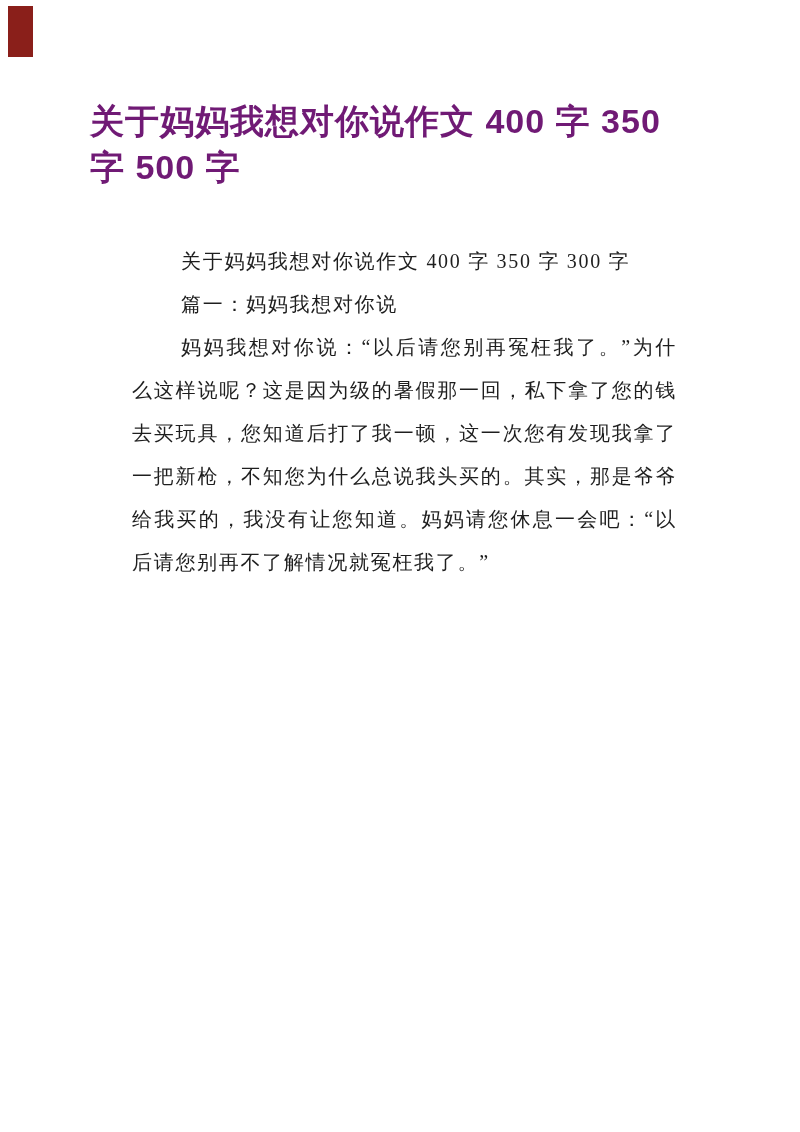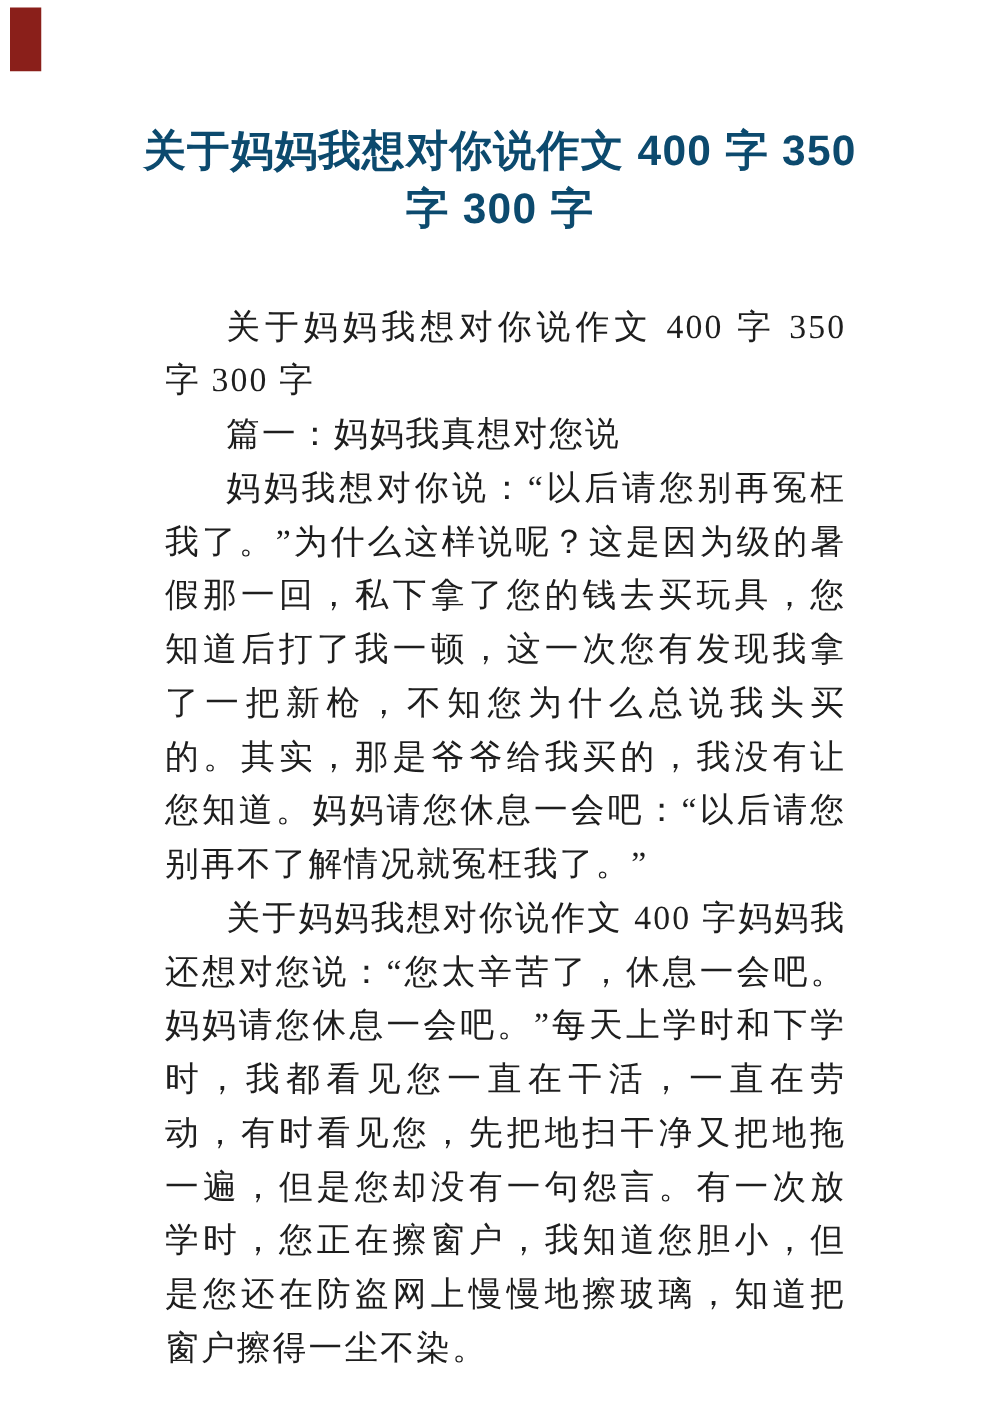--- a/index.html
+++ b/index.html
@@ -14,55 +14,53 @@
   .accent-bar {
     position: absolute;
     left: 8px;
     top: 6px;
     width: 25px;
     height: 51px;
   }
   .doc-title {
     margin: 98px auto 0 auto;
     width: 620px;
-    text-align: center;
     font-family: "Liberation Sans", "DejaVu Sans", sans-serif;
     font-weight: bold;
     font-size: 34px;
     line-height: 46px;
-    color: #0c4a6e;
+    color: #701a75;
     letter-spacing: 1px;
   }
   .doc-title .title-line { display: block; }
   .doc-body {
     position: absolute;
     left: 132px;
     top: 240px;
     width: 545px;
     color: #1e1e1e;
-    font-size: 27px;
+    font-size: 20px;
     line-height: 43px;
     letter-spacing: 1.7px;
     text-align: justify;
     text-justify: inter-character;
   }
   .doc-body p {
     margin: 0;
     padding: 0;
     text-indent: 49px;
   }
 </style>
 </head>
 <body style="background: rgb(255, 255, 255);">
 
 <div class="accent-bar" style="background: rgb(138, 31, 26);"></div>
 
 <h1 class="doc-title">
   <span class="title-line">关于妈妈我想对你说作文 400 字 350</span>
-  <span class="title-line">字 300 字</span>
+  <span class="title-line">字 500 字</span>
 </h1>
 
 <div class="doc-body">
   <p>关于妈妈我想对你说作文 400 字 350 字 300 字</p>
-  <p>篇一：妈妈我真想对您说</p>
+  <p>篇一：妈妈我想对你说</p>
   <p>妈妈我想对你说：“以后请您别再冤枉我了。”为什么这样说呢？这是因为级的暑假那一回，私下拿了您的钱去买玩具，您知道后打了我一顿，这一次您有发现我拿了一把新枪，不知您为什么总说我头买的。其实，那是爷爷给我买的，我没有让您知道。妈妈请您休息一会吧：“以后请您别再不了解情况就冤枉我了。”</p>
-  <p>关于妈妈我想对你说作文 400 字妈妈我还想对您说：“您太辛苦了，休息一会吧。妈妈请您休息一会吧。”每天上学时和下学时，我都看见您一直在干活，一直在劳动，有时看见您，先把地扫干净又把地拖一遍，但是您却没有一句怨言。有一次放学时，您正在擦窗户，我知道您胆小，但是您还在防盗网上慢慢地擦玻璃，知道把窗户擦得一尘不染。</p>
 </div>
 
 </body></html>

